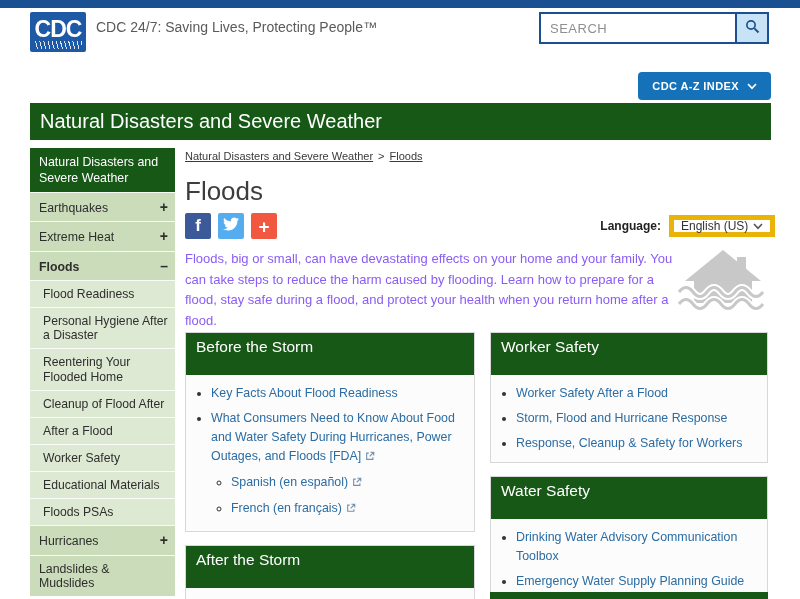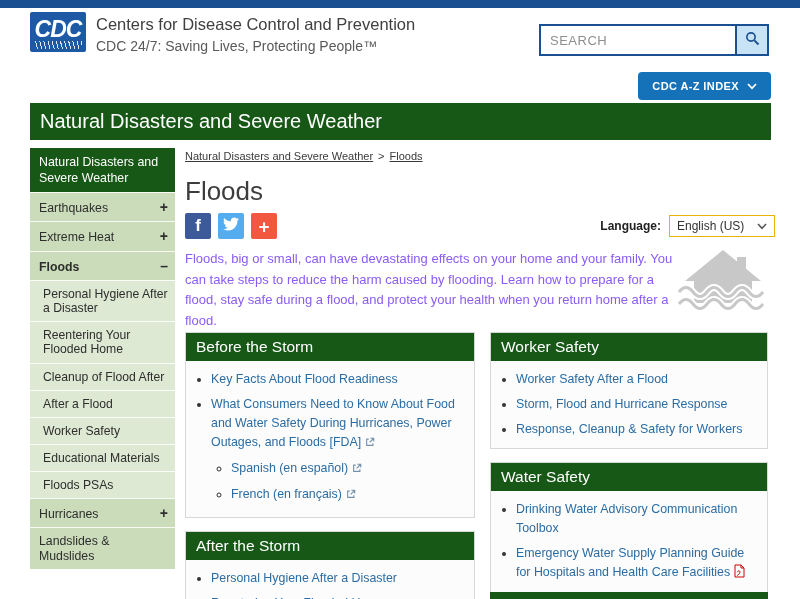--- a/index.html
+++ b/index.html
@@ -13,33 +13,33 @@
   body{
     width:800px;height:599px;overflow:hidden;background:#fff;
     font-family:"Liberation Sans",sans-serif;color:#333;
   }
   .topbar{height:8px;background:var(--navy);}
   .container{width:741px;margin-left:30px;}
   
   .hdr{position:relative;height:55px;}
   .logo{
     position:absolute;left:0;top:4px;width:56px;height:40px;background:#1e59a6;
-    color:#fff;font-weight:bold;font-style:italic;font-size:23px;letter-spacing:-1px;
+    color:#fff;font-weight:bold;font-size:23px;letter-spacing:-1px;
     display:flex;align-items:flex-start;justify-content:center;padding-top:4px;
     border-radius:2px;cursor:pointer;
   }
   .logo::after{
     content:"";position:absolute;bottom:3px;left:4px;right:4px;height:8px;
     background:repeating-linear-gradient(75deg,transparent 0 3px,rgba(255,255,255,.85) 3px 4px);
   }
   .hdr-titles{position:absolute;left:66px;top:7px;}
   .hdr-title{font-size:16.5px;color:#404040;}
   .hdr-tagline{font-size:14px;color:#5a5a5a;margin-top:4px;}
   .search{
-    position:absolute;right:2px;top:16px;width:230px;height:32px;
+    position:absolute;right:2px;top:4px;width:230px;height:32px;
     border:2px solid var(--navy);display:flex;background:#fff;
   }
   .search input{
     flex:1;border:none;outline:none;padding:0 9px;font-size:13px;color:#333;
     font-family:"Liberation Sans",sans-serif;letter-spacing:.5px;min-width:0;
   }
   .search input::placeholder{color:#8f8f8f;}
   .search-btn{
     width:32px;border:none;border-left:2px solid var(--navy);
     background:var(--search-button-bg);display:flex;align-items:center;justify-content:center;cursor:pointer;
@@ -84,55 +84,54 @@
   .share-btn{
     width:26px;height:26px;border-radius:2px;display:flex;align-items:center;justify-content:center;
     color:#fff;cursor:pointer;
   }
   .share-fb{background:var(--facebook-blue);font-weight:bold;font-size:17px;}
   .share-tw{background:var(--twitter-blue);}
   .share-plus{background:var(--share-orange);font-weight:bold;font-size:19px;line-height:1;}
   .lang{display:flex;align-items:center;gap:8px;font-size:12px;}
   .lang-label{font-weight:bold;color:#222;}
   .lang-select{
-    width:106px;height:22px;border:1px solid #eab308;background:#fff;color:#333;
+    width:106px;height:22px;border:5px solid #eab308;background:#fff;color:#333;
     display:flex;align-items:center;justify-content:space-between;padding:0 7px;font-size:12px;cursor:pointer;
   }
   .intro-row{margin-top:10px;display:flex;height:74px;}
   .intro-text{width:492px;font-size:13px;line-height:1.58;color:#8b5cf6;}
   .house{margin-left:auto;margin-right:6px;}
   
   .sections{display:flex;gap:15px;margin-top:9px;position:relative;}
   .col-left{width:290px;flex:none;}
   .col-right{width:278px;flex:none;}
   .card{border:1px solid #d8d8d8;background:#fcfcfc;margin-bottom:13px;}
   .card-header{
     background:var(--green);color:#fff;font-size:15.5px;line-height:17px;
-    padding:5px 10px 6px;font-weight:400;
+    padding:5px 10px 20px;font-weight:400;
   }
   .card ul{margin:9px 0;padding:0 6px 0 25px;list-style:disc;}
   .card li{font-size:12.4px;line-height:1.53;color:#333;margin-bottom:6px;}
   .card ul ul{list-style:circle;margin:6px 0 12px;padding-left:20px;}
   .card a{color:var(--link-blue);text-decoration:none;cursor:pointer;}
   .ext-icon{display:inline-block;margin-left:4px;color:#7491aa;vertical-align:-1px;}
   .pdf-icon{display:inline-block;margin-left:4px;vertical-align:-2px;}
   .sliver{position:absolute;left:305px;top:260px;width:278px;height:9px;background:var(--green);}
 </style>
 </head>
 <body>
 
 <div class="topbar"></div>
 
 <div class="container">
   <div class="hdr">
     <div class="logo">
       <span>CDC</span>
     </div>
     <div class="hdr-titles">
-      <div class="hdr-title">Centers for Disease Control and Prevention</div>
       <div class="hdr-tagline">CDC 24/7: Saving Lives, Protecting People™</div>
     </div>
     <div class="search">
       <input type="text" placeholder="SEARCH" style="">
       <button class="search-btn">
         <span>
           <svg width="15" height="15" viewBox="0 0 20 20">
             <circle cx="8" cy="8" r="5.5" fill="none" stroke="#1a5091" stroke-width="2.2"></circle>
             <line x1="12.5" y1="12.5" x2="18" y2="18" stroke="#1a5091" stroke-width="2.6"></line>
           </svg>
@@ -164,20 +163,23 @@
         <span>Earthquakes</span>
         <span class="expander">+</span>
       </div>
       <div class="side-item main">
         <span>Extreme Heat</span>
         <span class="expander">+</span>
       </div>
       <div class="side-item main current">
         <span>Floods</span>
         <span class="expander">–</span>
+      </div>
+      <div class="side-item sub">
+        <span>Flood Readiness</span>
       </div>
       <div class="side-item sub">
         <span>Personal Hygiene After a Disaster</span>
       </div>
       <div class="side-item sub">
         <span>Reentering Your Flooded Home</span>
       </div>
       <div class="side-item sub">
         <span>Cleanup of Flood After</span>
       </div>

